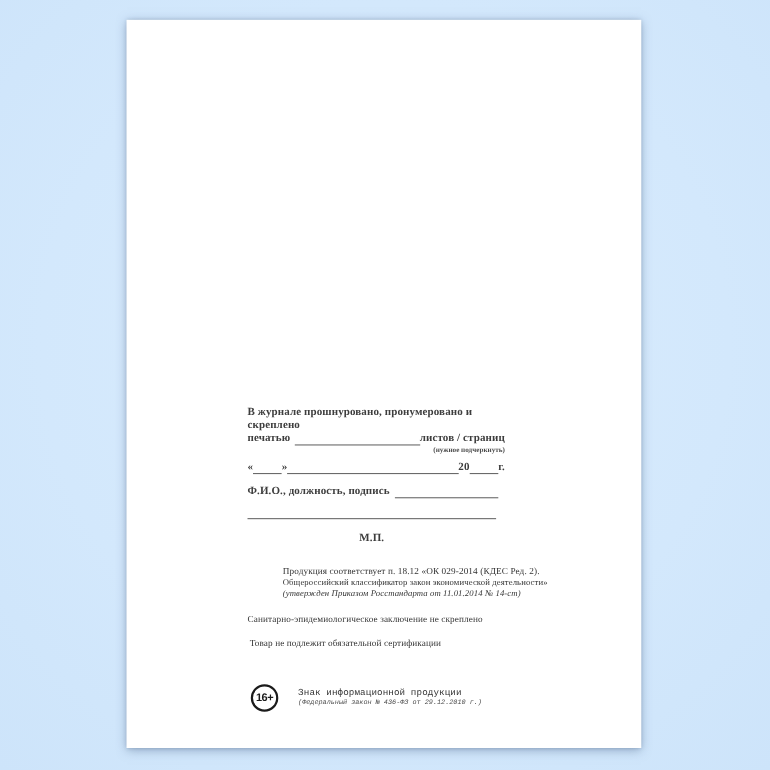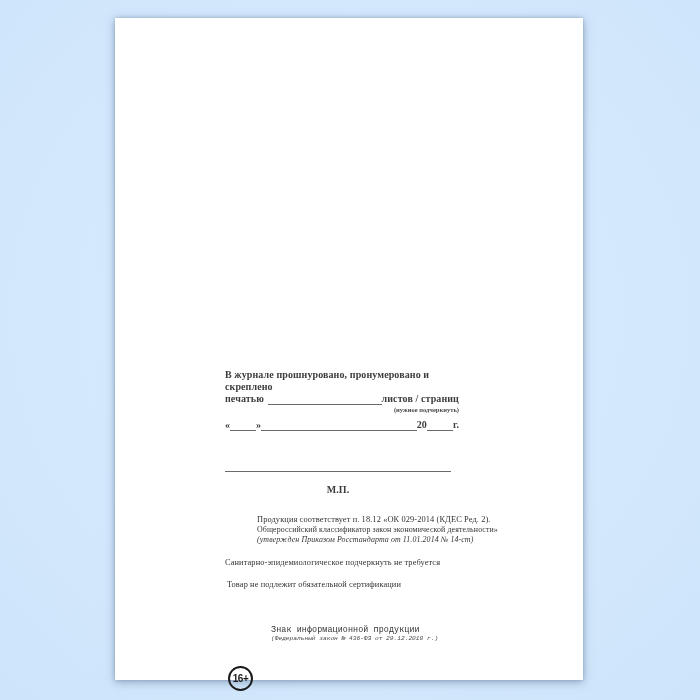--- a/index.html
+++ b/index.html
@@ -69,21 +69,20 @@
     width: 25px; height: 25px;
     border: 2px solid #1b1b1b;
     border-radius: 50%;
     display: flex; align-items: center; justify-content: center;
     font-family: "Liberation Sans", "DejaVu Sans", sans-serif;
     font-weight: 700;
     font-size: 10px;
     color: #1b1b1b;
     letter-spacing: -0.5px;
     flex: 0 0 auto;
-    margin-top: 44px;
   }
   .badge-text { margin-left: 18px; padding-top: 3px; font-family: Liberation Mono, monospace; }
   .badge-law {
     font-size: 6.2px;
     font-style: italic;
     color: #4a4a4a;
     line-height: 8px;
     white-space: nowrap;
   }
 </style>
@@ -106,32 +105,36 @@
     <div class="abs block cert row" style="top:401px;">
       <span>«</span>
       <span class="fill-line fill-fixed" style="width:26px;"></span>
       <span>»</span>
       <span class="fill-line"></span>
       <span>20</span>
       <span class="fill-line fill-fixed" style="width:26px;"></span>
       <span>г.</span>
     </div>
 
+    <div class="abs block cert row" style="top:423px; width:228px;">
+      <span>Ф.И.О., должность, подпись</span>
+      <span class="fill-line" style="margin-left:5px;"></span>
+    </div>
 
     <div class="abs solo-line" style="left:110px; top:446px; width:226px;"></div>
 
     <div class="abs block cert stamp" style="top:466px;">М.П.</div>
 
     <div class="abs block" style="top:497px;margin-left:32px;">
       <div class="small-serif">Продукция соответствует п. 18.12 «ОК 029-2014 (КДЕС Ред. 2).</div>
       <div class="small-serif tiny">Общероссийский классификатор закон экономической деятельности»</div>
       <div class="small-serif tiny ital">(утвержден Приказом Росстандарта от 11.01.2014 № 14-ст)</div>
     </div>
 
-    <div class="abs block small-serif" style="top:540px;">Санитарно-эпидемиологическое подчеркнуть не требуется</div>
+    <div class="abs block small-serif" style="top:540px;">Санитарно-эпидемиологическое заключение не скреплено</div>
 
     <div class="abs block small-serif" style="top:562px; left:112px;">Товар не подлежит обязательной сертификации</div>
 
 
     <div class="abs badge-row" style="left:113px; top:604px; width:234px;">
       <div class="age-circle">16+</div>
       <div class="badge-text">
         <div class="small-serif">Знак информационной продукции</div>
         <div class="badge-law">(Федеральный закон № 436-ФЗ от 29.12.2010 г.)</div>
       </div>

